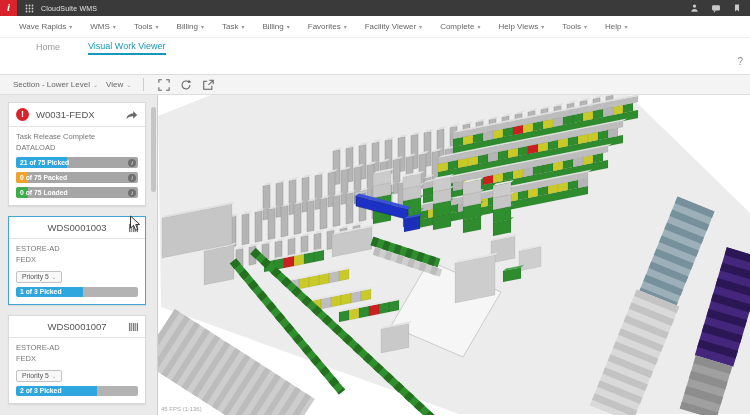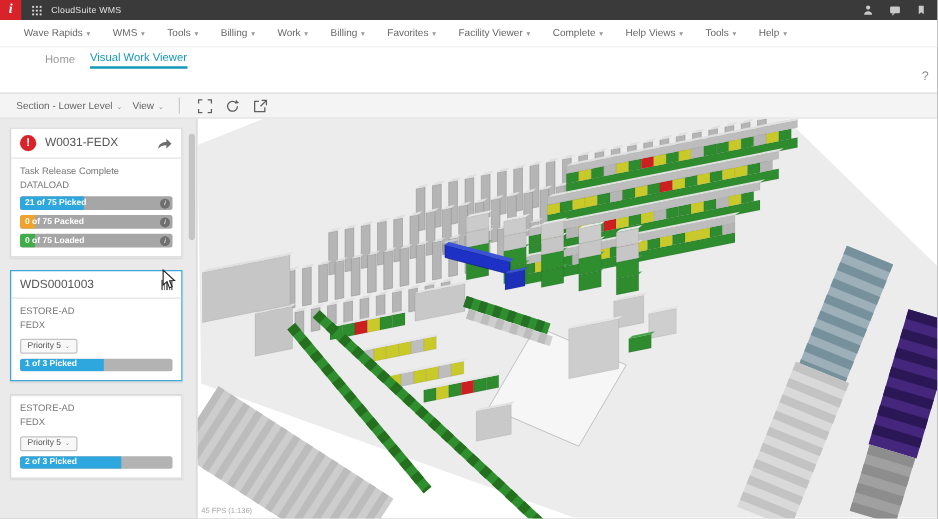--- a/index.html
+++ b/index.html
@@ -16,21 +16,21 @@
 
   
   .menubar{position:absolute;left:0;top:16px;width:750px;height:22px;background:#fff;display:flex;align-items:center;padding-left:10px;border-bottom:1px solid #f0f0f0;}
   .mi{font-size:8px;color:#666;padding:0 9px;white-space:nowrap;cursor:default;}
   .mi .caret{color:#999;font-size:6px;margin-left:3px;}
 
   
   .tabrow{position:absolute;left:0;top:38px;width:750px;height:17px;display:flex;align-items:flex-end;text-align:right;}
   .tab{font-size:9px;padding-bottom:3px;}
   .tab.home{margin-left:36px;color:#9a9a9a;}
-  .tab.active{margin-left:12px;color:#1598b9;border-bottom:2.5px solid #1598b9;padding-bottom:2px;}
+  .tab.active{margin-left:28px;color:#1598b9;border-bottom:2.5px solid #1598b9;padding-bottom:2px;}
   .subheader{position:absolute;left:0;top:55px;width:750px;height:19px;}
   .help{position:absolute;right:7px;top:1px;font-size:10px;color:#888;}
 
   
   .toolbar{position:absolute;left:0;top:74px;width:750px;height:21px;background:#f4f4f4;border-top:1px solid #ddd;border-bottom:1px solid #ddd;display:flex;align-items:center;padding-left:13px;}
   .dd{background:none;border:none;font-size:8px;color:#666;padding:0 8px 0 0;display:inline-flex;align-items:center;cursor:default;}
   .dd .dcaret{font-size:6px;color:#999;margin-left:3px;}
   .vsep{width:1px;height:13px;background:#ccc;margin:0 9px 0 4px;}
   .tbtn{display:inline-flex;margin:0 5px;cursor:default;}
 
@@ -38,21 +38,21 @@
   .content{position:absolute;left:0;top:95px;width:750px;height:320px;display:flex;}
   .sidebar{width:157px;height:320px;background:#eaeaea;position:relative;padding:7px 0 0 8px;overflow:hidden;}
   .viewport{flex:1;position:relative;background:#fff;border-left:1px solid #cfcfcf;overflow:hidden;}
   #scene{position:absolute;left:0;top:0;width:592px;height:320px;}
   .fps{position:absolute;left:3px;bottom:3px;font-size:6px;color:#a8a8a8;}
 
   
   .card{width:138px;background:#fff;border:1px solid #d9d9d9;box-shadow:0 1px 1px rgba(0,0,0,.07);margin-bottom:10px;}
   .card.selected{border:1.5px solid #3fa7d6;}
   .card-head{display:flex;align-items:center;padding:5px 7px;position:relative;}
-  .card-head.centered{justify-content:flex-start;}
+  .card-head.centered{justify-content:center;}
   .card-title{font-size:9.5px;color:#555;}
   .alert{width:13px;height:13px;border-radius:50%;background:#d8232a;color:#fff;font-size:9px;font-weight:bold;line-height:13px;text-align:center;flex:0 0 13px;}
   .wave-title{margin-left:7px;flex:1;}
   .share{display:inline-flex;margin-left:auto;}
   .cornericon{position:absolute;right:6px;top:6px;display:inline-flex;}
   .card-sep{border-top:1px solid #e3e3e3;}
   .card-body{padding:5px 7px 7px;}
   .meta{font-size:7.5px;color:#777;line-height:10.5px;white-space:nowrap;}
   .pbar{position:relative;height:11px;background:#a6a6a6;border-radius:2px;margin-top:4px;overflow:hidden;}
   .pbar.work{height:10px;background:#b3b3b3;margin-top:4px;}
@@ -107,21 +107,21 @@
           </svg>
       </span>
     </div>
   </header>
 
   <nav class="menubar">
     <span class="mi"><span>Wave Rapids</span><span class="caret">▾</span></span>
     <span class="mi"><span>WMS</span><span class="caret">▾</span></span>
     <span class="mi"><span>Tools</span><span class="caret">▾</span></span>
     <span class="mi"><span>Billing</span><span class="caret">▾</span></span>
-    <span class="mi"><span>Work</span><span class="caret">▾</span></span>
+    <span class="mi"><span>Task</span><span class="caret">▾</span></span>
     <span class="mi"><span>Billing</span><span class="caret">▾</span></span>
     <span class="mi"><span>Favorites</span><span class="caret">▾</span></span>
     <span class="mi"><span>Facility Viewer</span><span class="caret">▾</span></span>
     <span class="mi"><span>Complete</span><span class="caret">▾</span></span>
     <span class="mi"><span>Help Views</span><span class="caret">▾</span></span>
     <span class="mi"><span>Tools</span><span class="caret">▾</span></span>
     <span class="mi"><span>Help</span><span class="caret">▾</span></span>
   </nav>
 
   <div class="tabrow">
@@ -219,20 +219,34 @@
           <div class="meta">FEDX</div>
           <span class="prio"><span>Priority 5</span><span class="dcaret">⌄</span></span>
           <div class="pbar work">
             <div class="pfill" style="width: 55%; background-color: rgb(45, 167, 221);"></div>
             <span class="plabel">1 of 3 Picked</span>
           </div>
         </div>
       </div>
 
       <div class="card">
+        <div class="card-head centered">
+          <span class="card-title">WDS0001007</span>
+          <span class="cornericon">
+            <svg width="11" height="10" viewBox="0 0 12 11">
+                <g fill="#777">
+                  <rect x="1" y="1" width="1.6" height="9"></rect>
+                  <rect x="3.4" y="1" width="0.9" height="9"></rect>
+                  <rect x="5.2" y="1" width="1.8" height="9"></rect>
+                  <rect x="7.9" y="1" width="0.9" height="9"></rect>
+                  <rect x="9.6" y="1" width="1.4" height="9"></rect>
+                </g>
+              </svg>
+          </span>
+        </div>
         <div class="card-sep"></div>
         <div class="card-body">
           <div class="meta">ESTORE-AD</div>
           <div class="meta">FEDX</div>
           <span class="prio"><span>Priority 5</span><span class="dcaret">⌄</span></span>
           <div class="pbar work">
             <div class="pfill" style="width: 66%; background-color: rgb(45, 167, 221);"></div>
             <span class="plabel">2 of 3 Picked</span>
           </div>
         </div>

